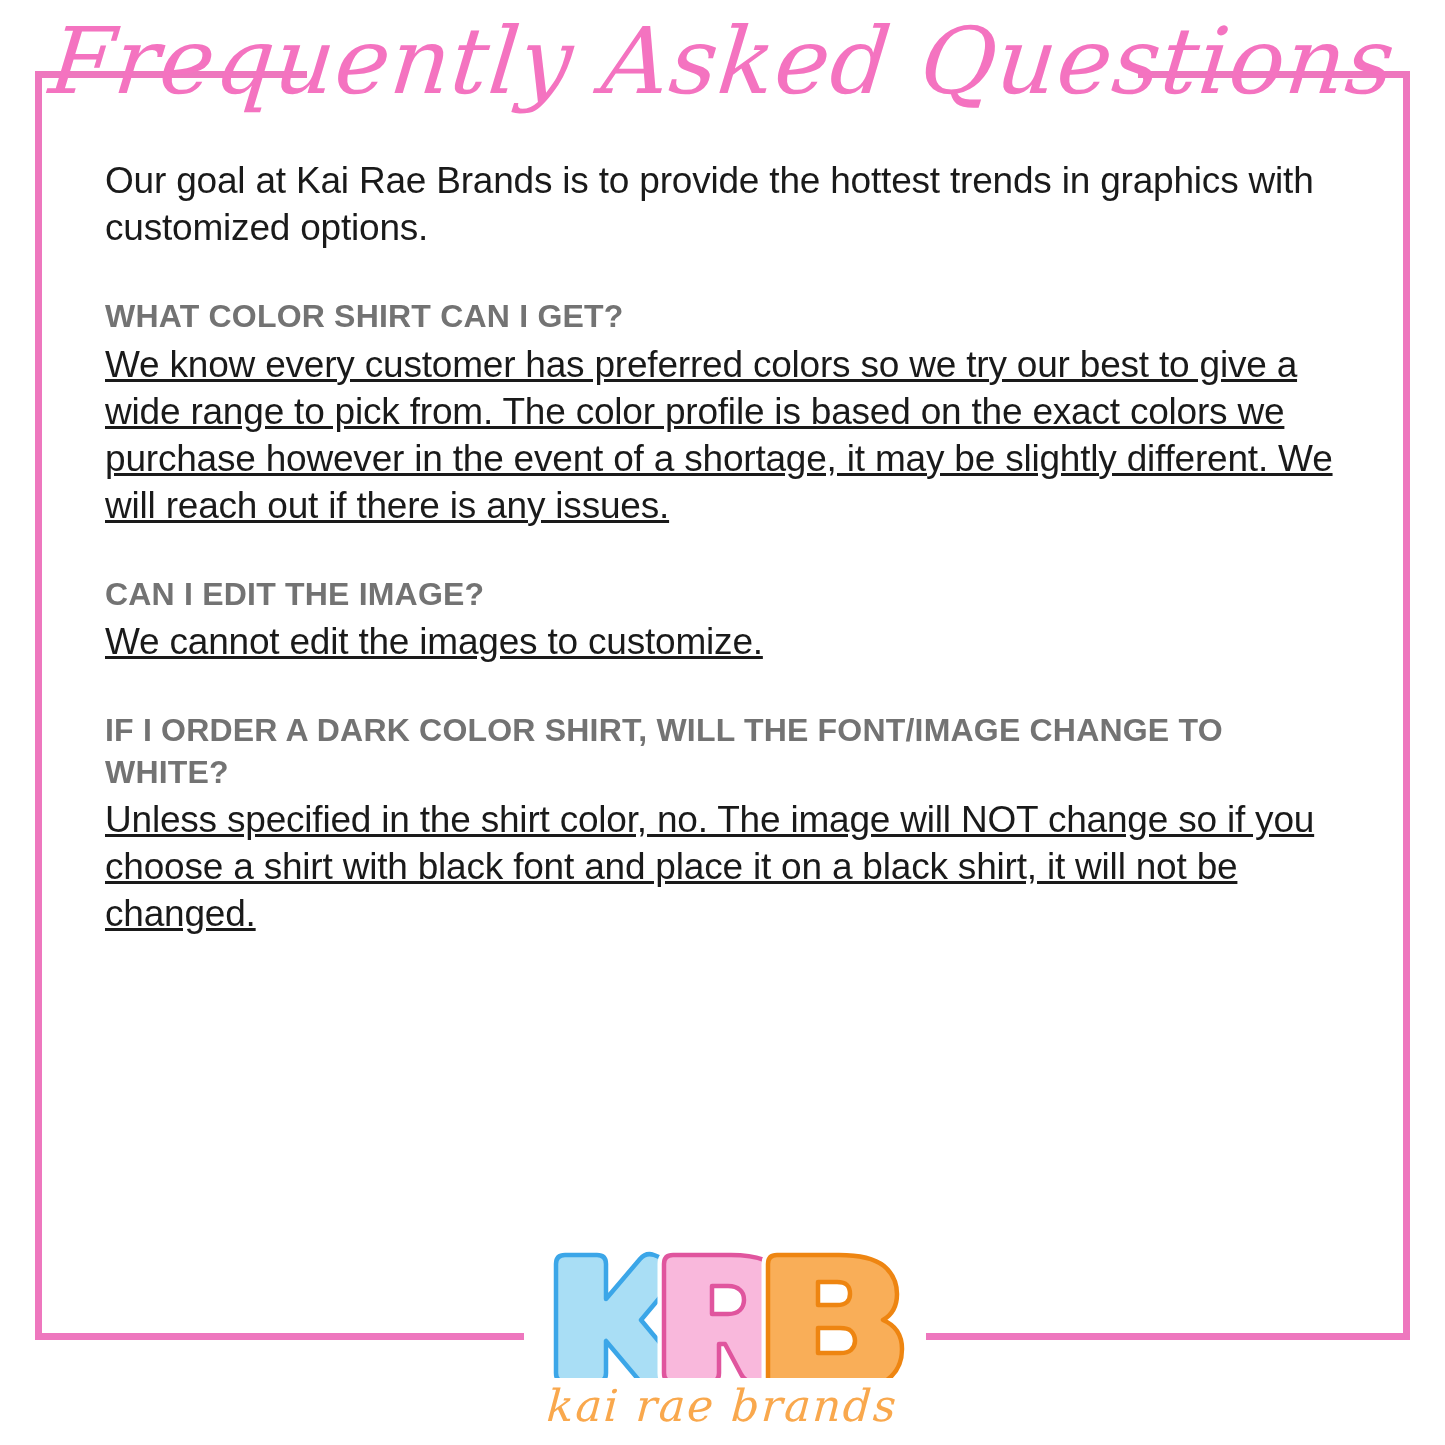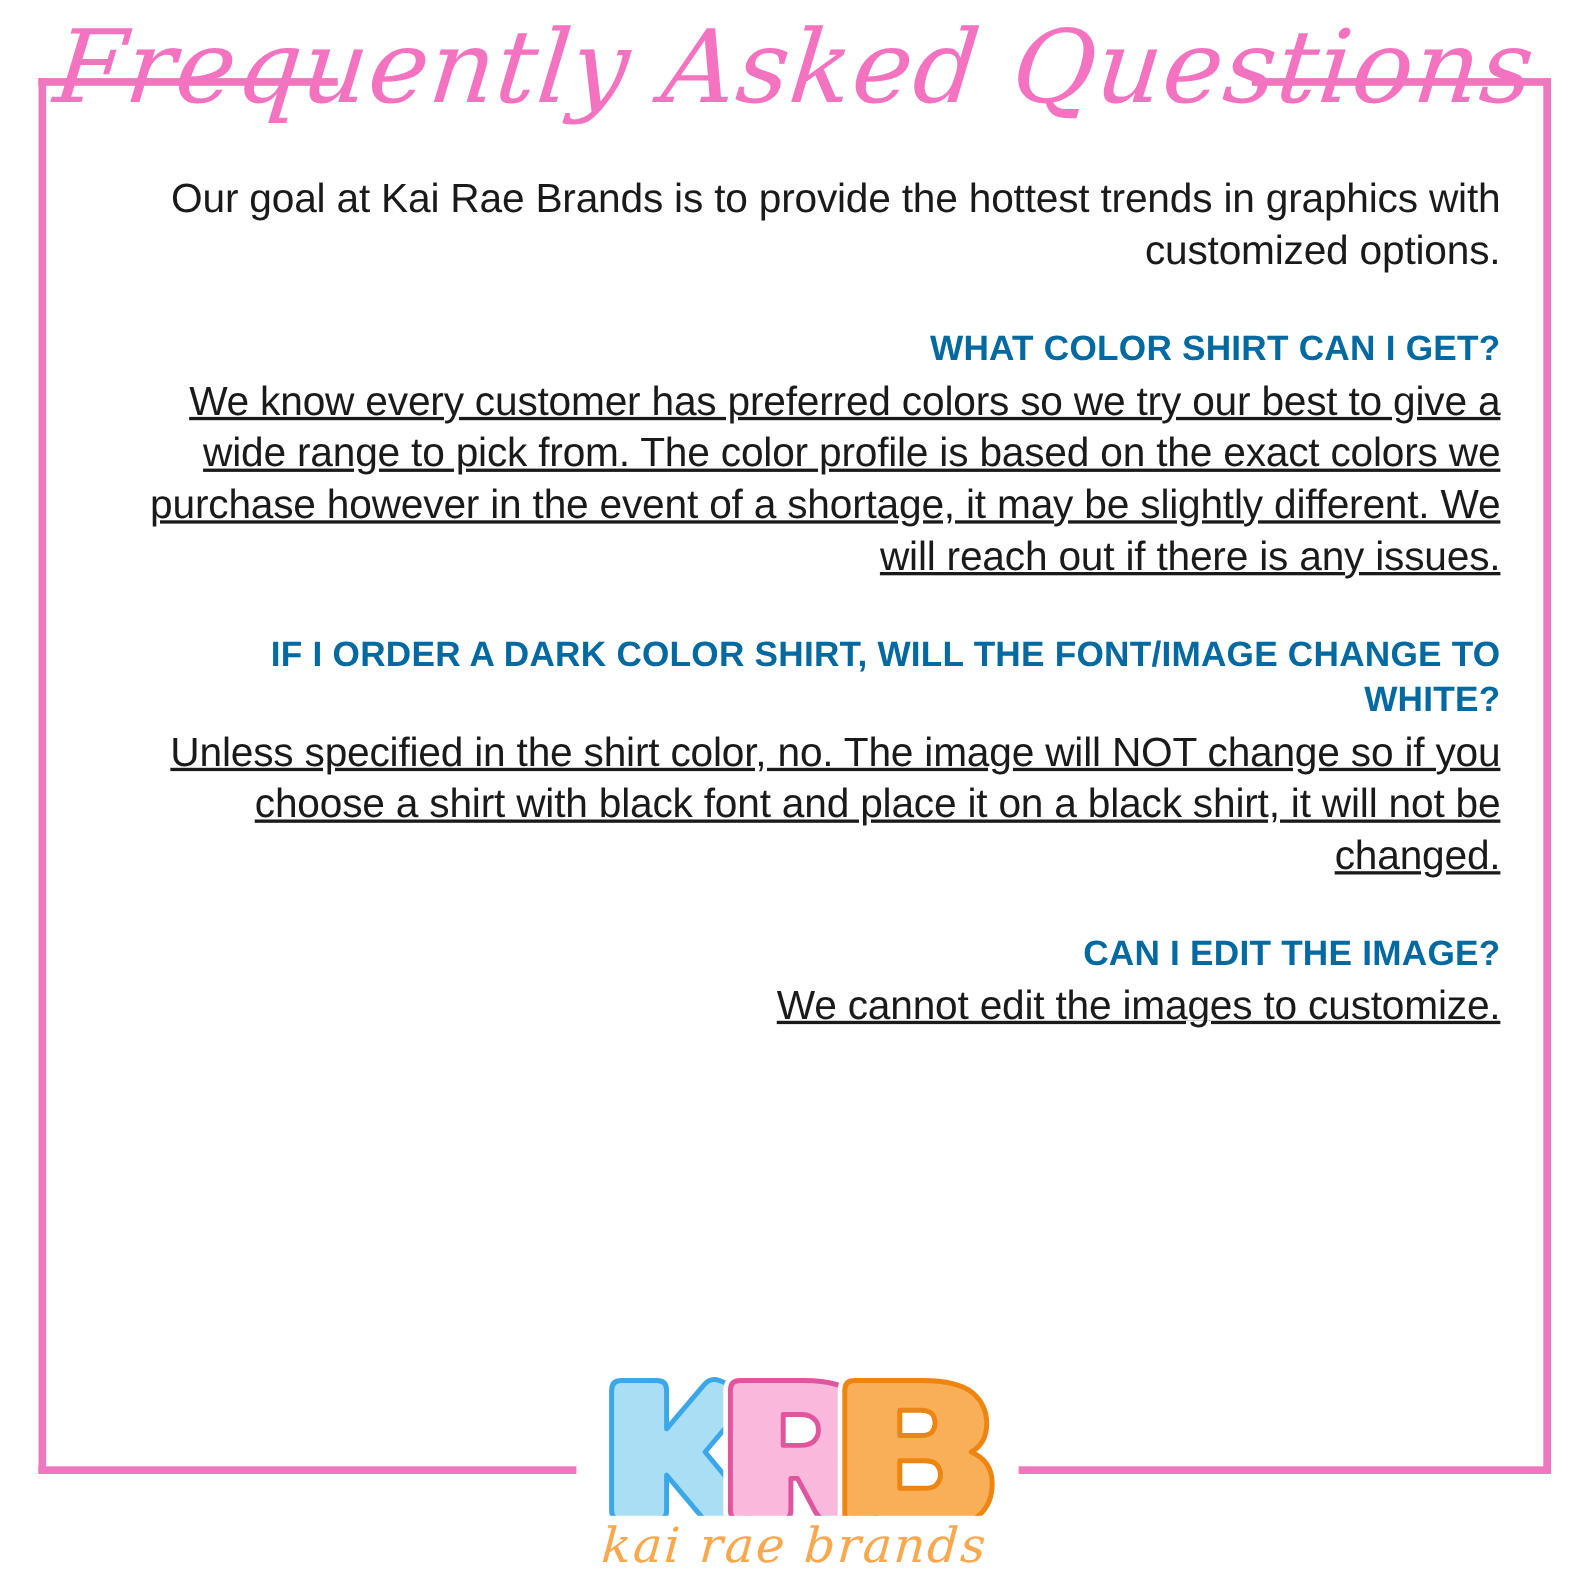--- a/index.html
+++ b/index.html
@@ -47,39 +47,38 @@
     white-space: nowrap;
     transform: skewX(-6deg);
   }
 
   
   .content {
     position: absolute;
     left: 105px;
     top: 158px;
     width: 1235px;
-    text-align: right;
+    text-align: left;
     color: #1a1a1a;
-    margin-left: 24px;
   }
   .intro {
     font-size: 37px;
     line-height: 1.27;
     font-weight: 400;
     margin: 0;
     letter-spacing: -0.2px;
   }
   .qa { margin-top: 44px; }
   .qa-heading {
     font-size: 32px;
     font-weight: 700;
     letter-spacing: 0.2px;
     line-height: 1.30;
     margin: 0 0 4px 0;
-    color: #0369a1;
+    color: #737373;
   }
   .qa-body {
     font-size: 37px;
     font-weight: 400;
     line-height: 1.27;
     margin: 0;
     letter-spacing: -0.2px;
     text-decoration: underline;
   }
 
@@ -127,27 +126,27 @@
 
     <div class="qa">
       <div class="qa-heading">WHAT COLOR SHIRT CAN I GET?</div>
       <p class="qa-body">We know every customer has preferred colors so we try our best to give a wide range to pick from. The color profile is based on the exact colors we purchase however in the event of a shortage, it may be slightly different. We will reach out if there is any issues.</p>
     </div>
 
     <div class="qa">
     </div>
 
     <div class="qa">
-      <div class="qa-heading">IF I ORDER A DARK COLOR SHIRT, WILL THE FONT/IMAGE CHANGE TO WHITE?</div>
-      <p class="qa-body">Unless specified in the shirt color, no. The image will NOT change so if you choose a shirt with black font and place it on a black shirt, it will not be changed.</p>
+      <div class="qa-heading">CAN I EDIT THE IMAGE?</div>
+      <p class="qa-body">We cannot edit the images to customize.</p>
     </div>
 
     <div class="qa">
-      <div class="qa-heading">CAN I EDIT THE IMAGE?</div>
-      <p class="qa-body">We cannot edit the images to customize.</p>
+      <div class="qa-heading">IF I ORDER A DARK COLOR SHIRT, WILL THE FONT/IMAGE CHANGE TO WHITE?</div>
+      <p class="qa-body">Unless specified in the shirt color, no. The image will NOT change so if you choose a shirt with black font and place it on a black shirt, it will not be changed.</p>
     </div>
 
   </div>
 
   <div class="logo-wrap">
     <span class="logo-letters">
       <svg width="366" height="132" viewBox="0 0 366 132" xmlns="http://www.w3.org/2000/svg">
         <defs>
           <style>
             .wo { fill:none; stroke:#ffffff; stroke-width:13; stroke-linejoin:round; }

